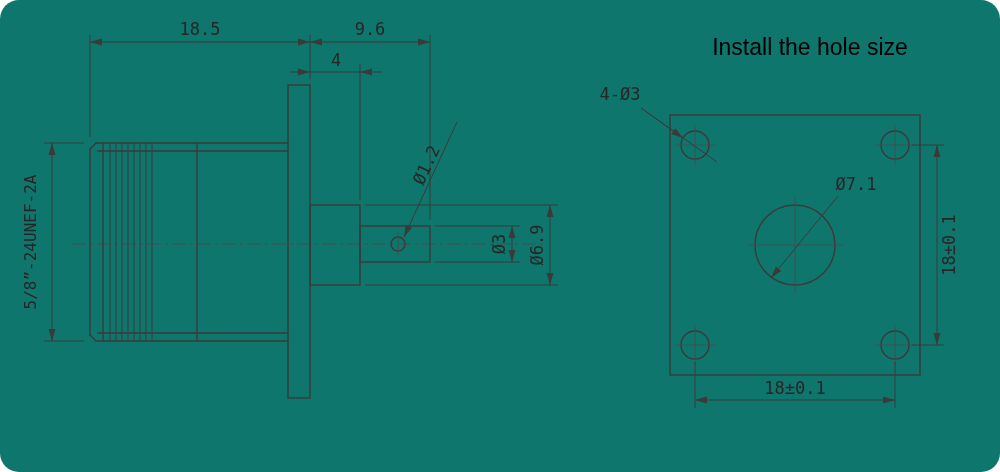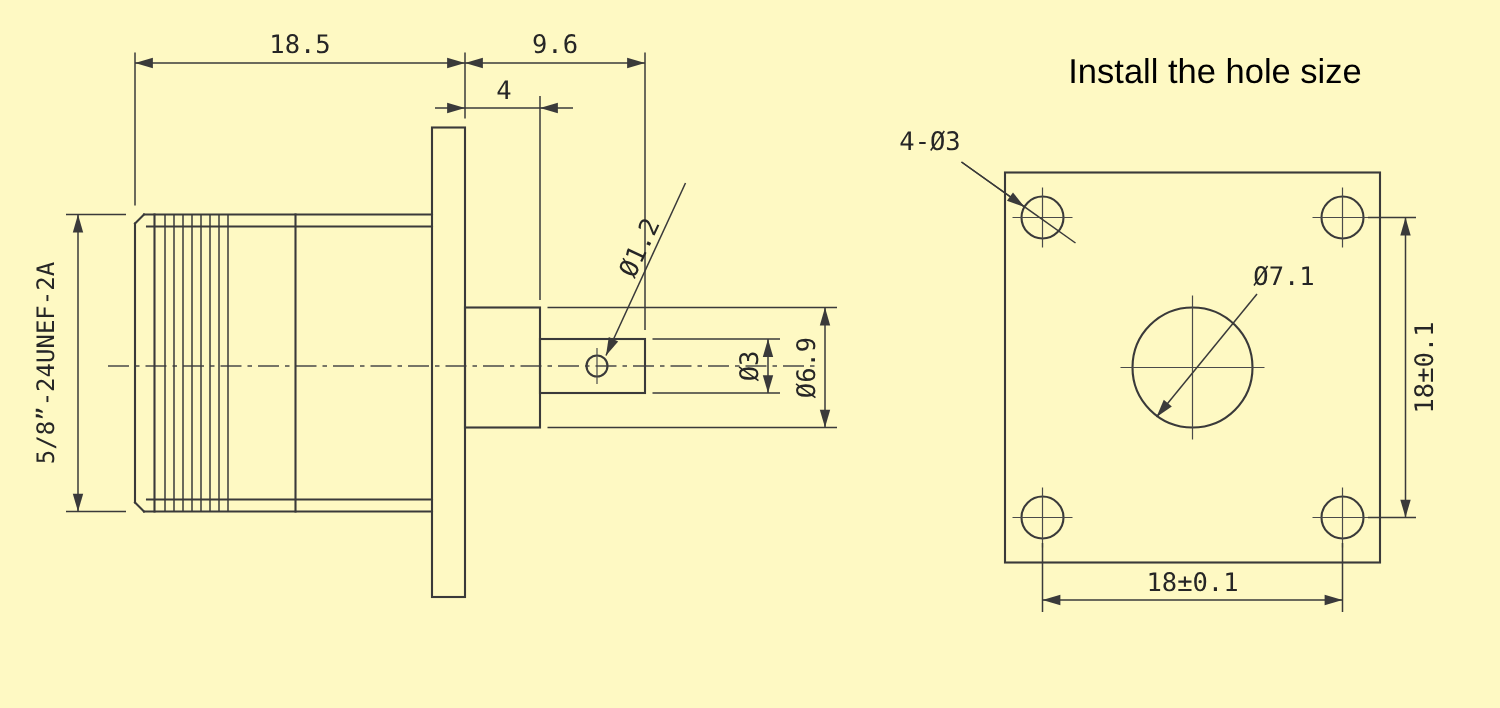--- a/index.html
+++ b/index.html
@@ -1,18 +1,19 @@
 <!DOCTYPE html>
 <html><head>
 <meta charset="utf-8">
 <style>
   html,body{margin:0;padding:0;background:#ffffff;}
   .canvas{
-    width:1000px;height:472px;background:#fef9c3;position:relative;overflow:hidden;
+    width:1000px;height:472px;background:#0f766e;position:relative;overflow:hidden;
     font-family:"DejaVu Sans Mono", monospace;
+    border-radius:19px;
   }
   svg{display:block;}
   .obj{stroke:#3a3a3a;stroke-width:1.4;fill:none;stroke-linecap:square;}
   .thin{stroke:#3a3a3a;stroke-width:1;fill:none;}
   .dim{stroke:#3a3a3a;stroke-width:1;fill:none;}
   .cl{stroke:#4a4a4a;stroke-width:0.9;fill:none;stroke-dasharray:14 4 3 4;}
   .cmark{stroke:#4a4a4a;stroke-width:0.8;fill:none;}
   text.dimtxt{
     font-family:"DejaVu Sans Mono", monospace;
     font-size:17px;fill:#262626;

